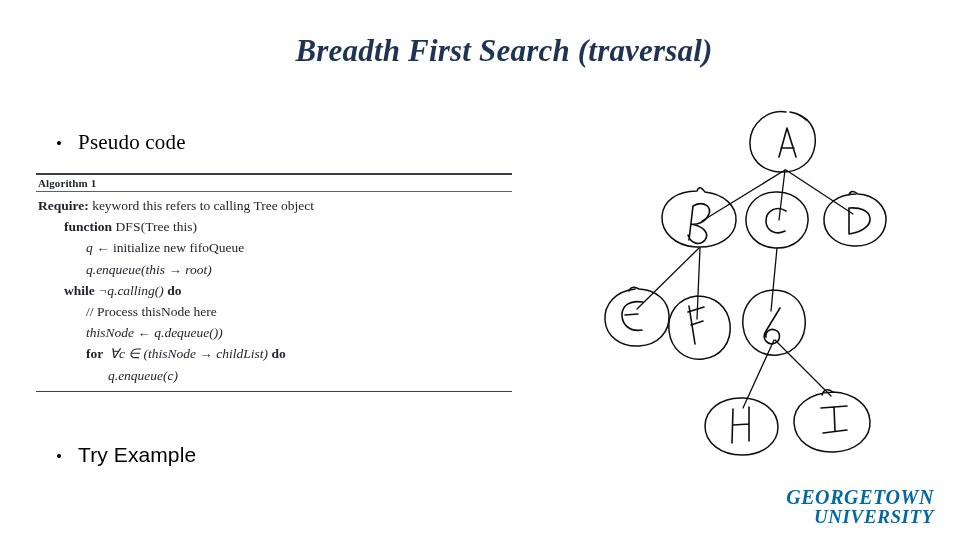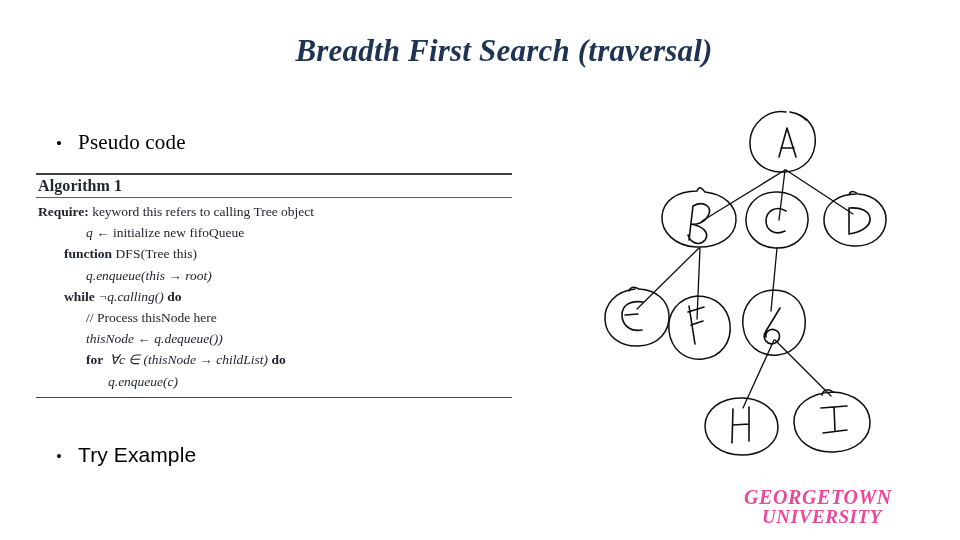--- a/index.html
+++ b/index.html
@@ -91,21 +91,21 @@
     border-top: 1px solid #5a5f68;
     margin: 0;
   }
   .algo-rule-bottom {
     height: 0;
     border-top: 1.5px solid #3b3f47;
     margin: 0;
   }
   #algo-caption {
     font-weight: 700;
-    font-size: 16px;
+    font-size: 11px;
     padding: 2px 0 2px 2px;
     letter-spacing: 0.1px;
   }
   #algo-lines {
     padding: 3px 0 5px 2px;
   }
   .algo-line {
     white-space: pre;
     line-height: 1.57;
     font-size: 13.5px;
@@ -153,22 +153,22 @@
     stroke-width: 1.3;
     stroke-linecap: round;
   }
 
   
   #georgetown-logo {
     position: absolute;
     left: 744px;
     top: 487px;
     width: 190px;
-    text-align: left;
-    color: #ec4899;
+    text-align: right;
+    color: #0369a1;
     font-family: "Liberation Serif", serif;
     font-style: italic;
     font-weight: 700;
     line-height: 1.02;
     white-space: nowrap;
   }
   #logo-word-georgetown {
     font-size: 20px;
     letter-spacing: 0.6px;
     display: block;
@@ -192,22 +192,22 @@
     <span class="bullet-dot">•</span>
     <span class="bullet-text">Pseudo code</span>
   </div>
 
   <div id="algorithm-block">
     <div class="algo-rule-top"></div>
     <div id="algo-caption">Algorithm 1</div>
     <div class="algo-rule-mid"></div>
     <div id="algo-lines">
         <div class="algo-line"><span class="kw">Require:</span><span> keyword this refers to calling Tree object</span></div>
+        <div class="algo-line ind1"><span class="kw">function </span><span class="sc">DFS</span><span>(Tree this)</span></div>
         <div class="algo-line ind2"><span class="it">q</span><span> ← initialize new fifoQueue</span></div>
-        <div class="algo-line ind1"><span class="kw">function </span><span class="sc">DFS</span><span>(Tree this)</span></div>
         <div class="algo-line ind2"><span class="it">q.enqueue(this → root)</span></div>
         <div class="algo-line ind1"><span class="kw">while </span><span class="it">¬q.calling()</span><span class="kw"> do</span></div>
         <div class="algo-line ind2"><span>// Process thisNode here</span></div>
         <div class="algo-line ind2"><span class="it">thisNode ← q.dequeue())</span></div>
         <div class="algo-line ind2"><span class="kw">for </span><span class="it"> ∀c ∈ (thisNode → childList)</span><span class="kw"> do</span></div>
         <div class="algo-line ind3"><span class="it">q.enqueue(c)</span></div>
       </div>
     <div class="algo-rule-bottom"></div>
   </div>
 

